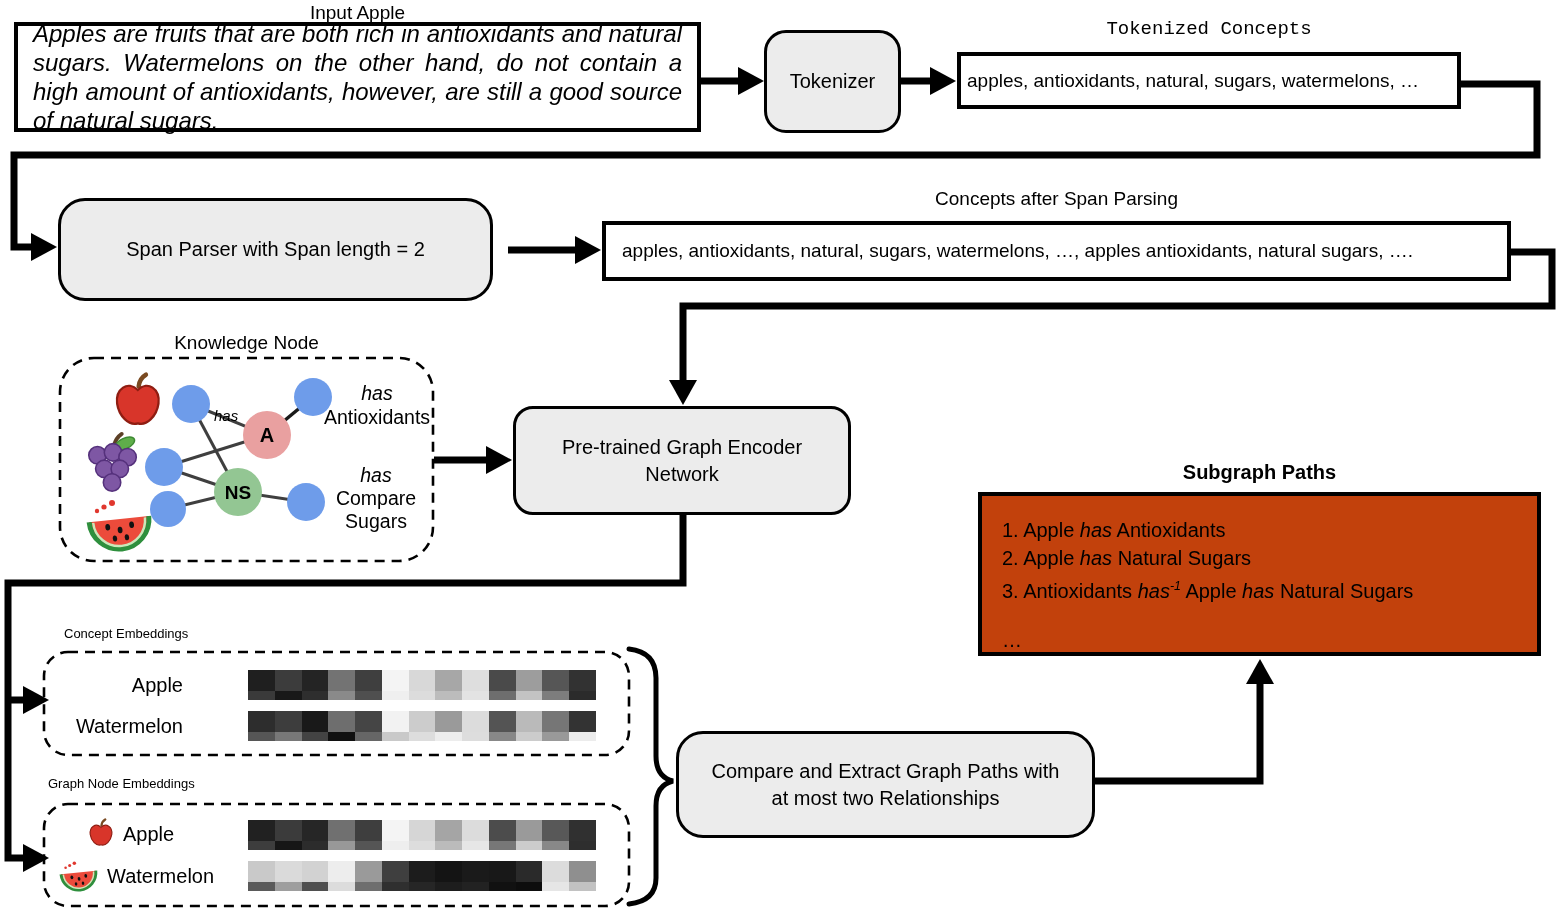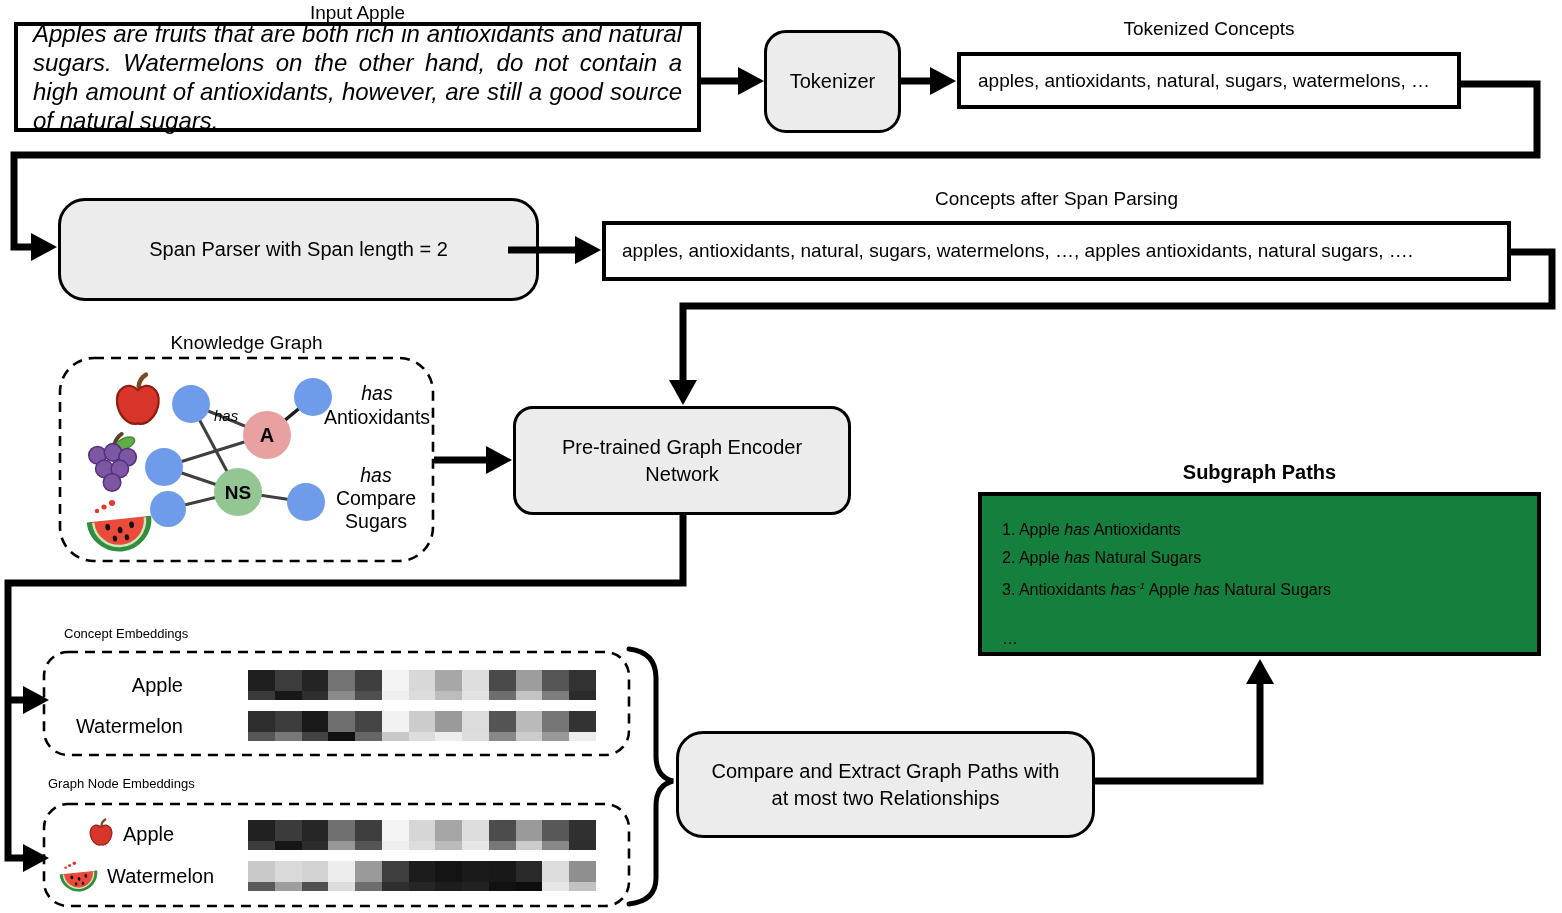--- a/index.html
+++ b/index.html
@@ -8,61 +8,61 @@
     font-family:"Liberation Sans","DejaVu Sans",sans-serif;color:#000;
   }
   .abs{position:absolute;box-sizing:border-box;}
   .title{font-size:19px;text-align:center;white-space:nowrap;}
   .wbox{background:#fff;border:4px solid #000;display:flex;align-items:center;}
   .gbox{background:#ececec;border:3.5px solid #000;border-radius:24px;
         display:flex;flex-direction:column;align-items:center;justify-content:center;
         text-align:center;font-size:20px;line-height:27px;}
   .boxtext{font-size:19px;white-space:nowrap;}
   .inputp{font-size:24px;line-height:29px;text-align:justify;margin:0;padding:0 15px;font-style:italic;}
-  .greenbox{background:#15803d;border:4px solid #000;padding:20px 0 0 20px;font-size:16px;line-height:28px;}
+  .greenbox{background:#c2410c;border:4px solid #000;padding:20px 0 0 20px;font-size:20px;line-height:28px;}
   .pathline{white-space:nowrap;}
   .dots-line{margin-top:21px;}
   sup{font-size:0.62em;vertical-align:super;}
   .kg-rel{text-align:center;font-size:19.5px;line-height:24px;}
   .kg-rel .verb{font-style:italic;}
   .emb-title{font-size:13px;white-space:nowrap;}
   .emb-label{font-size:20px;white-space:nowrap;}
   .lbl-right{text-align:right;}
   .emb-row-flex{display:flex;align-items:center;gap:7px;}
   .strip{display:flex;flex-direction:column;width:348px;}
   .strip-row{display:flex;width:100%;}
   .strip-cell{flex:1 1 0;}
   svg.overlay{position:absolute;left:0;top:0;pointer-events:none;}
 </style>
 </head>
 <body>
 
 <div class="canvas">
 
   <div class="abs title" style="left:14px;top:2px;width:687px;">Input Apple</div>
-  <div class="abs title" style="left:957px;top:18px;width:504px;">Tokenized Concepts</div>
+  <div class="abs title" style="left:957px;top:18px;width:504px;font-family:Liberation Mono, monospace;">Tokenized Concepts</div>
   <div class="abs title" style="left:602px;top:188px;width:909px;">Concepts after Span Parsing</div>
-  <div class="abs title" style="left:60px;top:332px;width:373px;">Knowledge Graph</div>
+  <div class="abs title" style="left:60px;top:332px;width:373px;">Knowledge Node</div>
   <div class="abs title" style="left:978px;top:461px;width:563px;font-weight:bold;font-size:20px;">Subgraph Paths</div>
   <div class="abs emb-title" style="left:64px;top:626px;">Concept Embeddings</div>
   <div class="abs emb-title" style="left:48px;top:776px;">Graph Node Embeddings</div>
 
   <div class="abs wbox" style="left:14px;top:22px;width:687px;height:110px;">
     <p class="inputp">Apples are fruits that are both rich in antioxidants and natural sugars. Watermelons on the other hand, do not contain a high amount of antioxidants, however, are still a good source of natural sugars.</p>
   </div>
 
   <div class="abs gbox" style="left:764px;top:30px;width:137px;height:103px;border-radius:22px;">
     <div>Tokenizer</div>
   </div>
 
-  <div class="abs wbox" style="left:957px;top:52px;width:504px;height:57px;padding-left:17px;">
+  <div class="abs wbox" style="left:957px;top:52px;width:504px;height:57px;padding-left:6px;">
     <span class="boxtext">apples, antioxidants, natural, sugars, watermelons, …</span>
   </div>
 
-  <div class="abs gbox" style="left:58px;top:198px;width:481px;height:103px;border-radius:27px;">
+  <div class="abs gbox" style="left:58px;top:198px;width:435px;height:103px;border-radius:27px;">
     <div>Span Parser with Span length = 2</div>
   </div>
 
   <div class="abs wbox" style="left:602px;top:221px;width:909px;height:60px;padding-left:16px;">
     <span class="boxtext">apples, antioxidants, natural, sugars, watermelons, …, apples antioxidants, natural sugars, ….</span>
   </div>
 
   <div class="abs kg-rel" style="left:322px;top:381px;width:110px;">
     <div class="verb">has</div>
     <div>Antioxidants</div>

